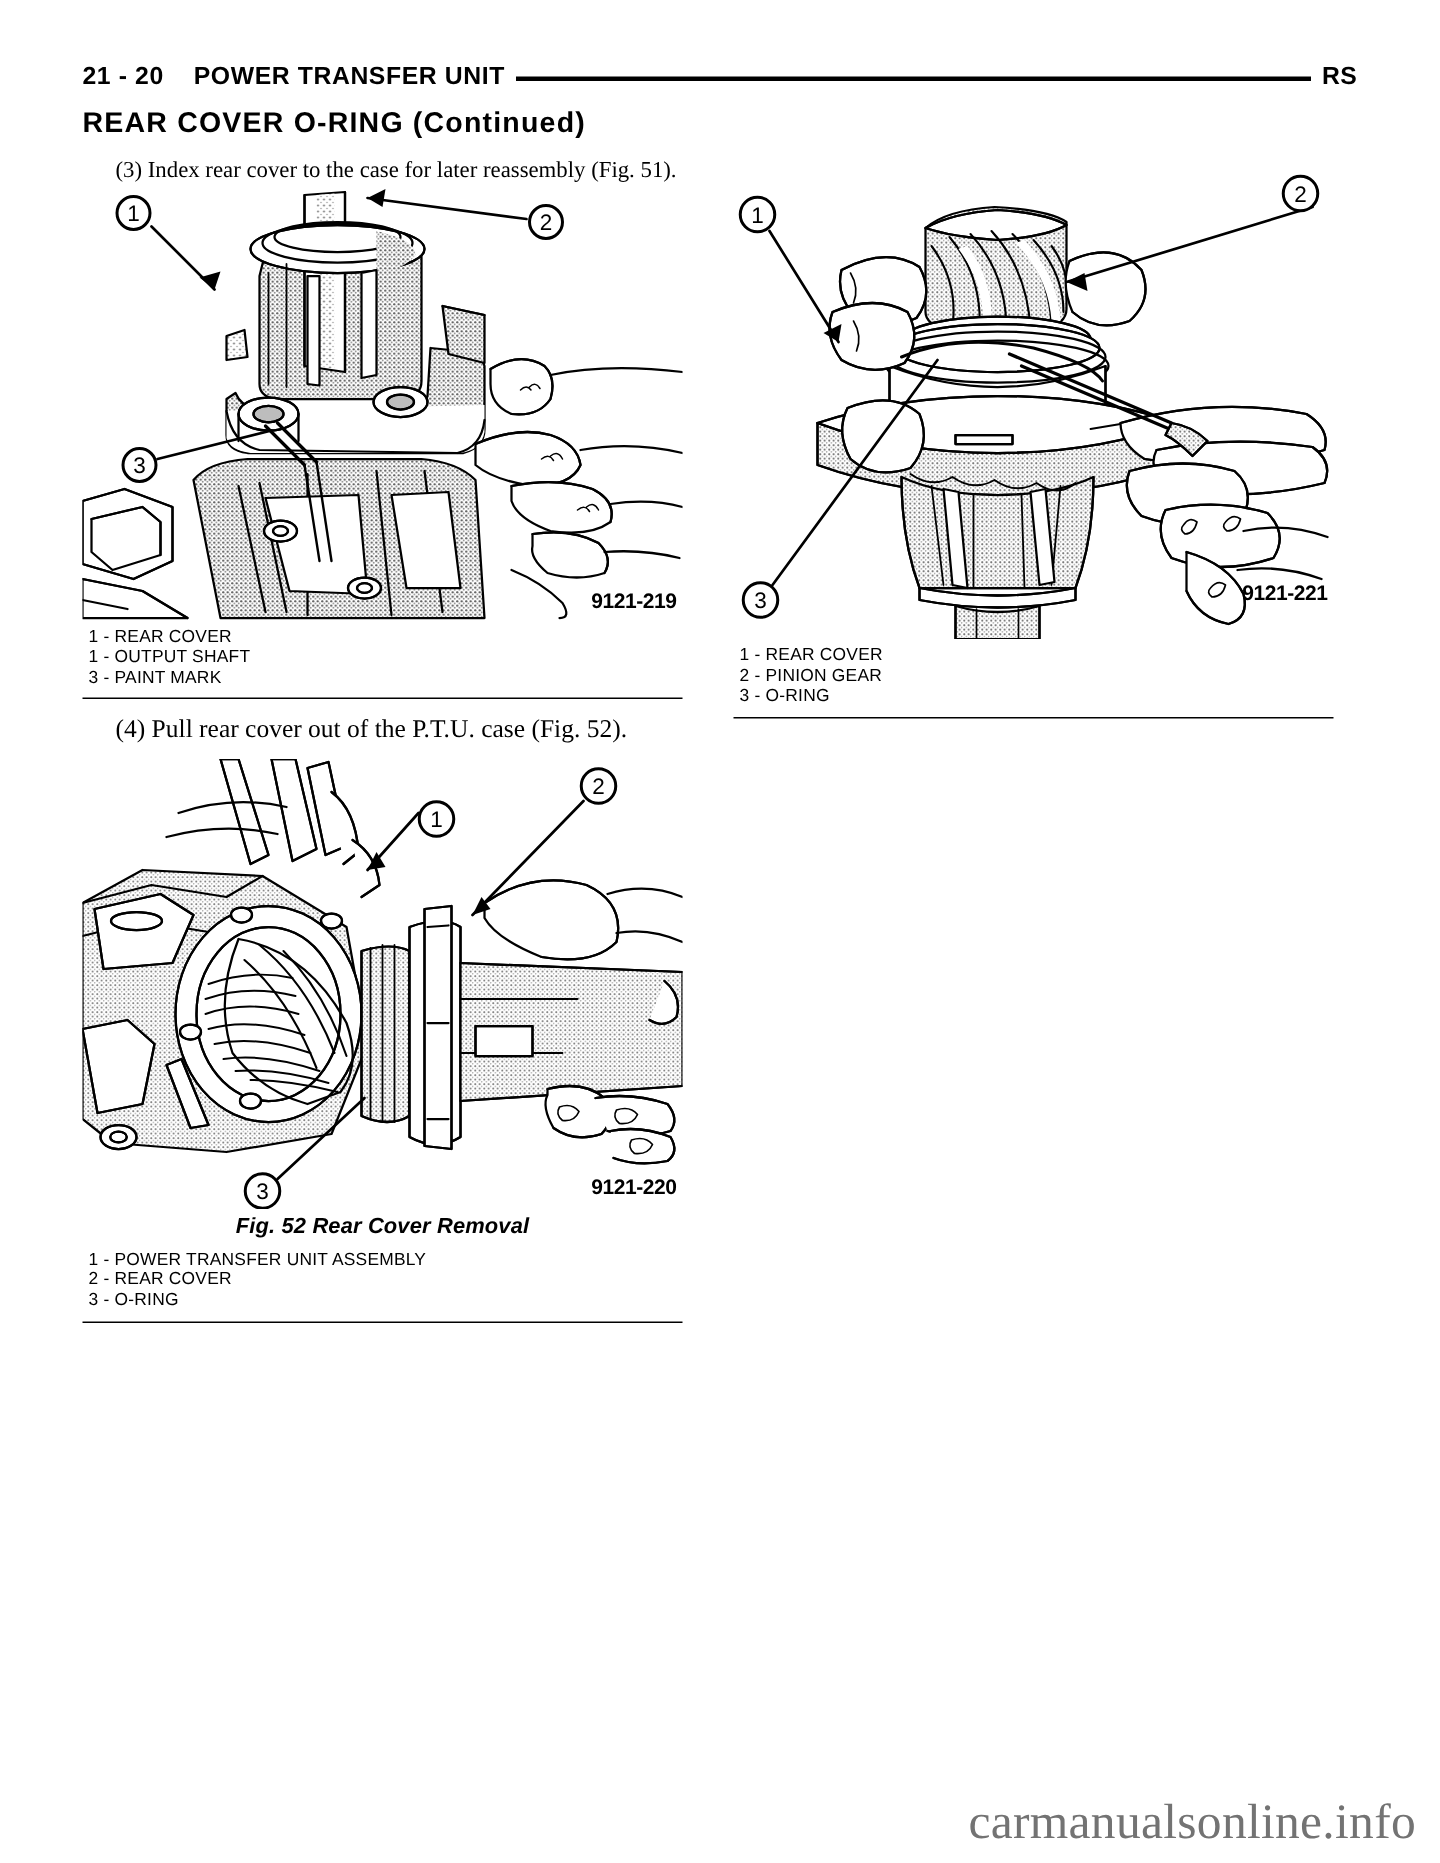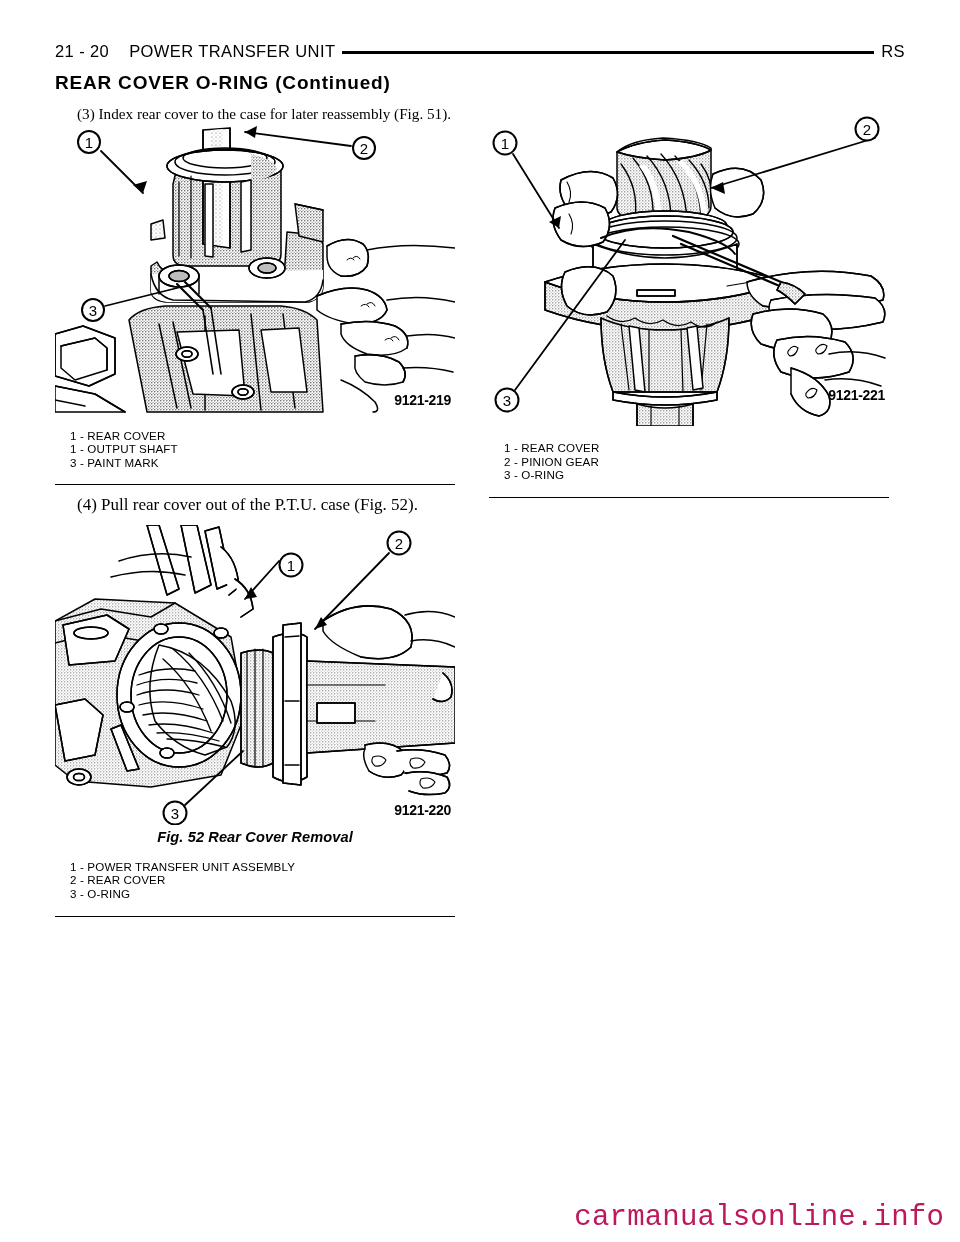--- a/index.html
+++ b/index.html
@@ -20,21 +20,21 @@
   
   .page-header {
     position: absolute;
     left: 55px;
     top: 38px;
     width: 850px;
     height: 26px;
     display: flex;
     align-items: center;
     font-family: "Liberation Sans", sans-serif;
-    font-weight: normal;
+    font-weight: bold;
   }
   .page-header .folio {
     font-size: 16.5px;
     letter-spacing: 0.4px;
     white-space: nowrap;
   }
   .page-header .book-title {
     font-size: 16.5px;
     letter-spacing: 0.4px;
     white-space: nowrap;
@@ -120,21 +120,21 @@
     font-size: 14.6px;
     text-align: center;
     margin: 4px 0 7px 0;
     letter-spacing: 0.1px;
   }
   .fig-legend {
     font-family: "Liberation Sans", sans-serif;
     font-size: 11.6px;
     line-height: 13.6px;
     letter-spacing: 0.15px;
-    margin: 15px;
+    margin: 4px;
     padding: 0;
     list-style: none;
   }
   .fig-legend li { white-space: nowrap; }
   .legend-rule {
     border: 0;
     border-top: 1.6px solid #000;
     margin: 7px 0 0 0;
     height: 0;
   }
@@ -150,23 +150,23 @@
     font-weight: bold;
     font-size: 14px;
     letter-spacing: -0.3px;
   }
 
   
   .watermark {
     position: absolute;
     right: 16px;
     bottom: 8px;
-    font-family: Liberation Mono, monospace;
-    font-size: 29px;
-    color: #be185d;
+    font-family: Liberation Serif, serif;
+    font-size: 33px;
+    color: #737373;
     letter-spacing: 0.2px;
     white-space: nowrap;
   }
 </style>
 </head>
 <body>
 
 <div class="page-header">
   <span class="folio">21 - 20</span>
   <span class="book-title">POWER TRANSFER UNIT</span>

